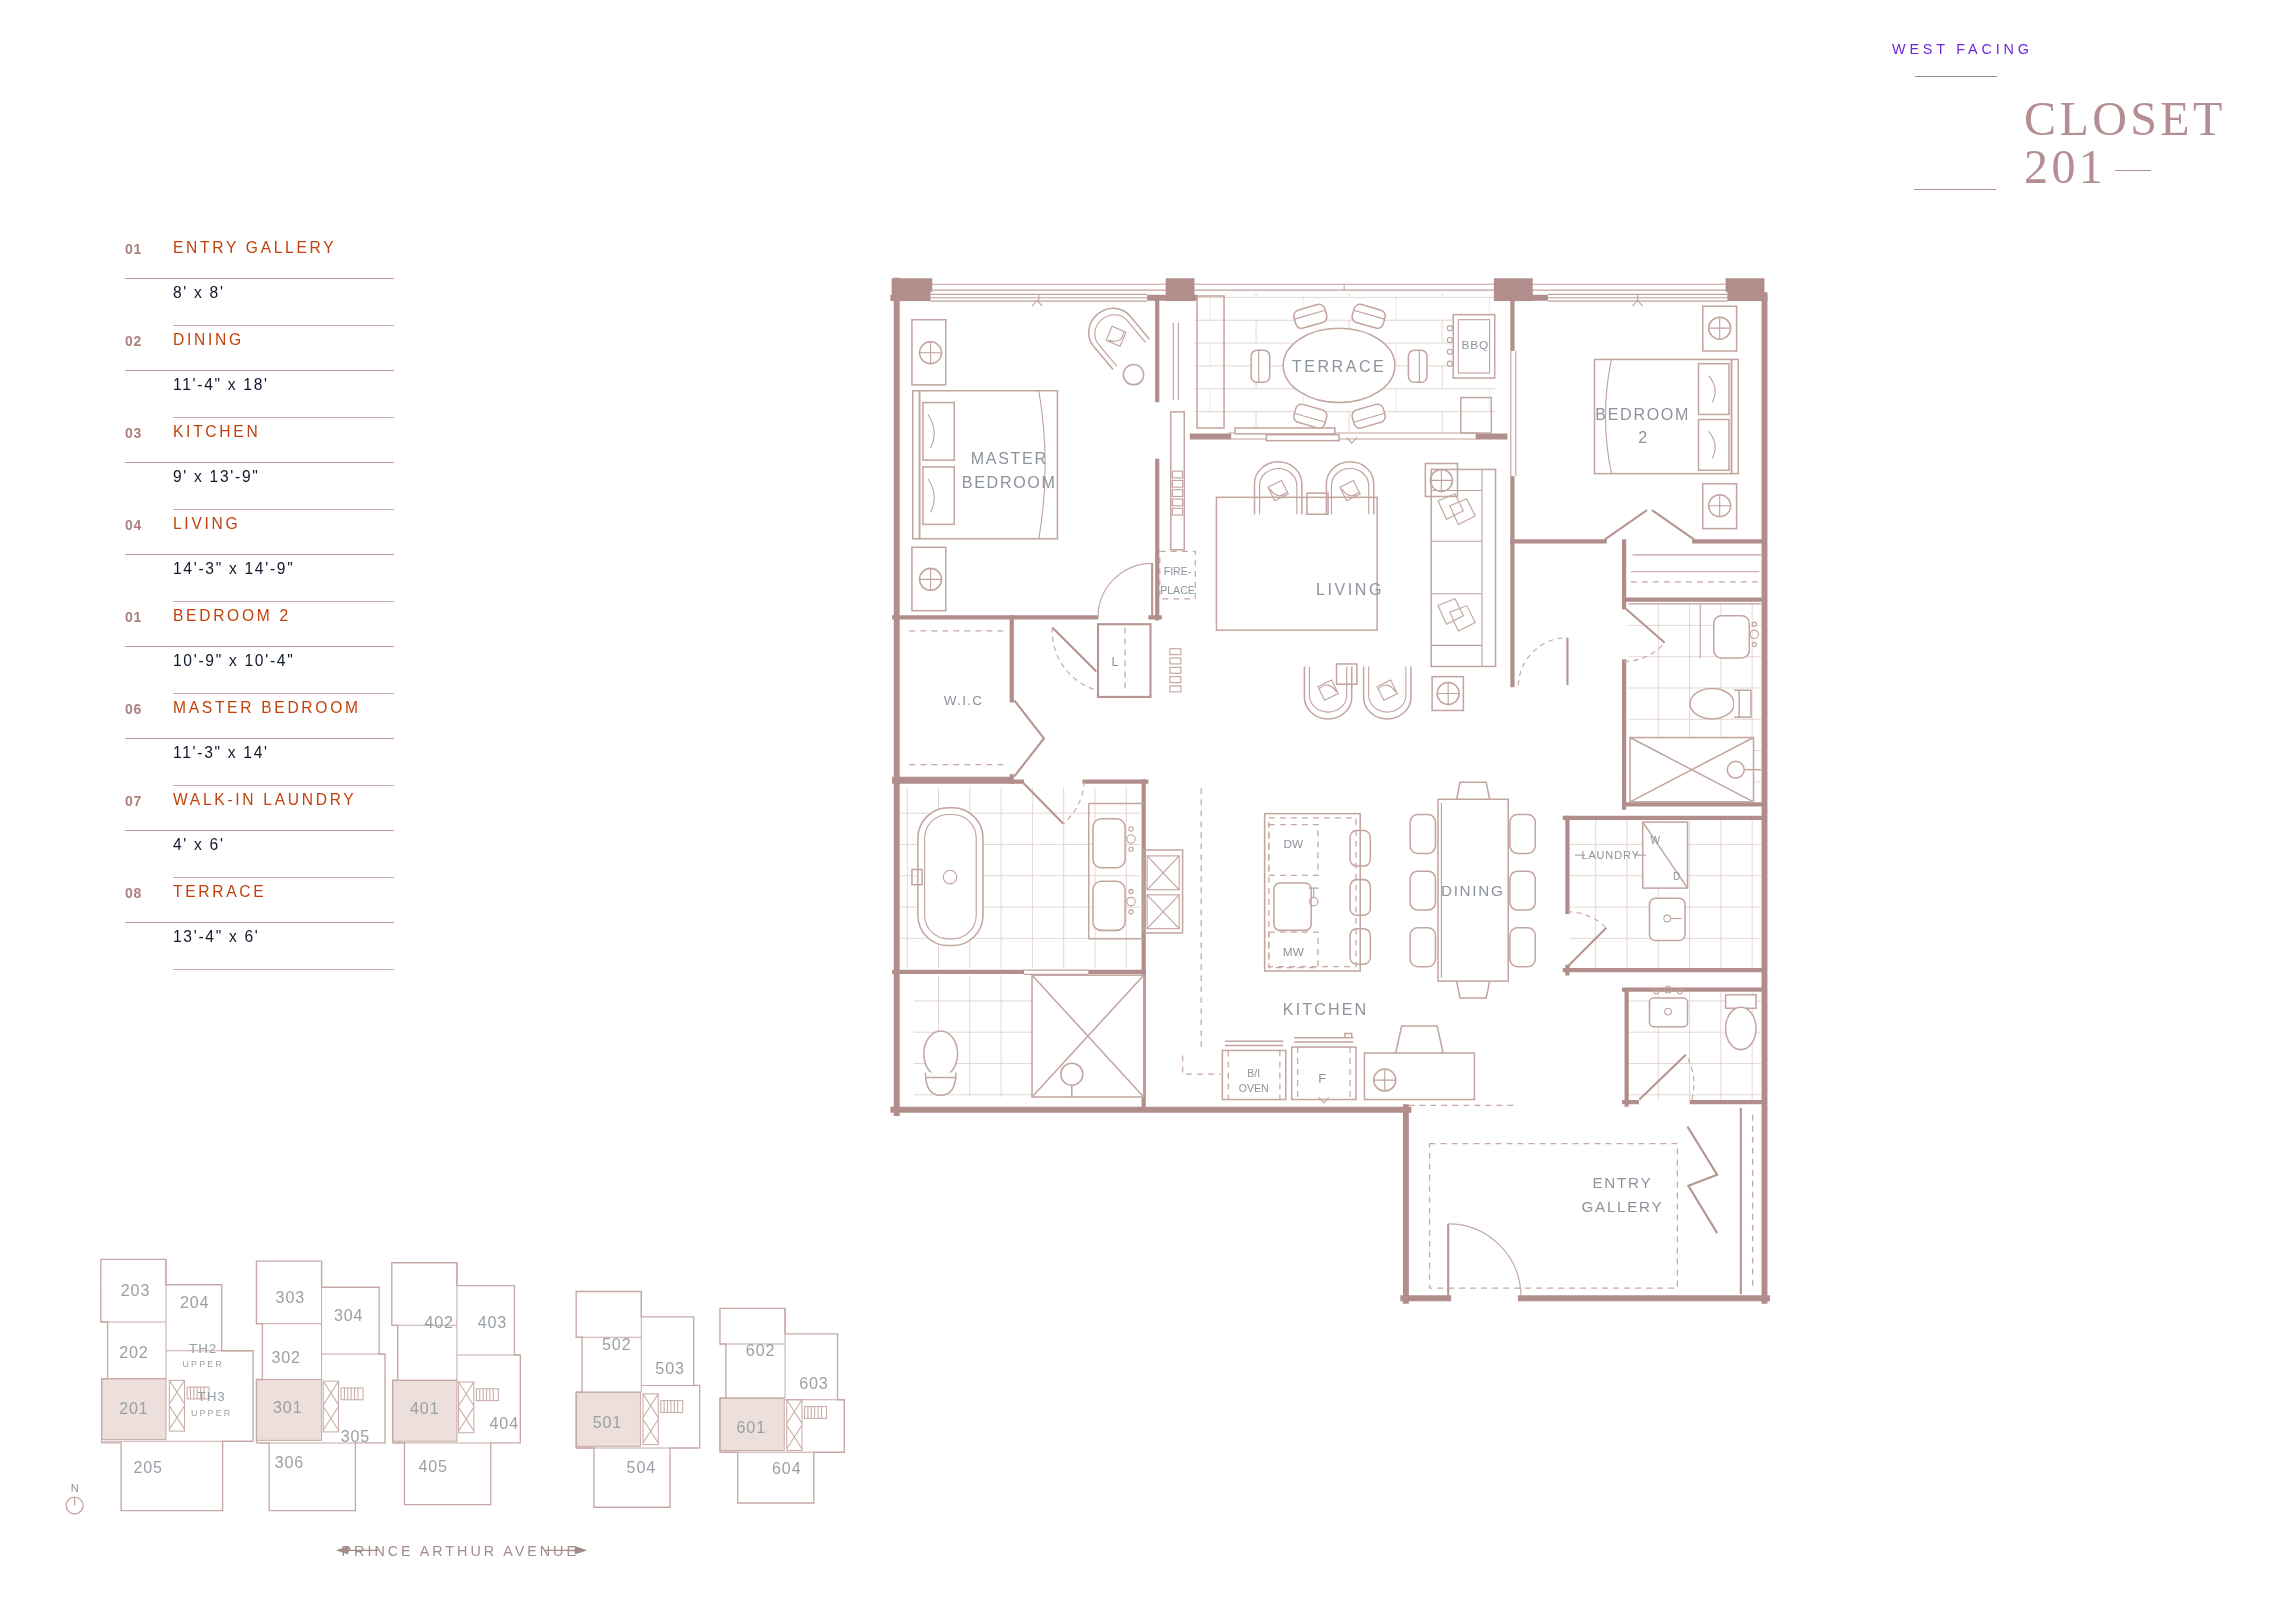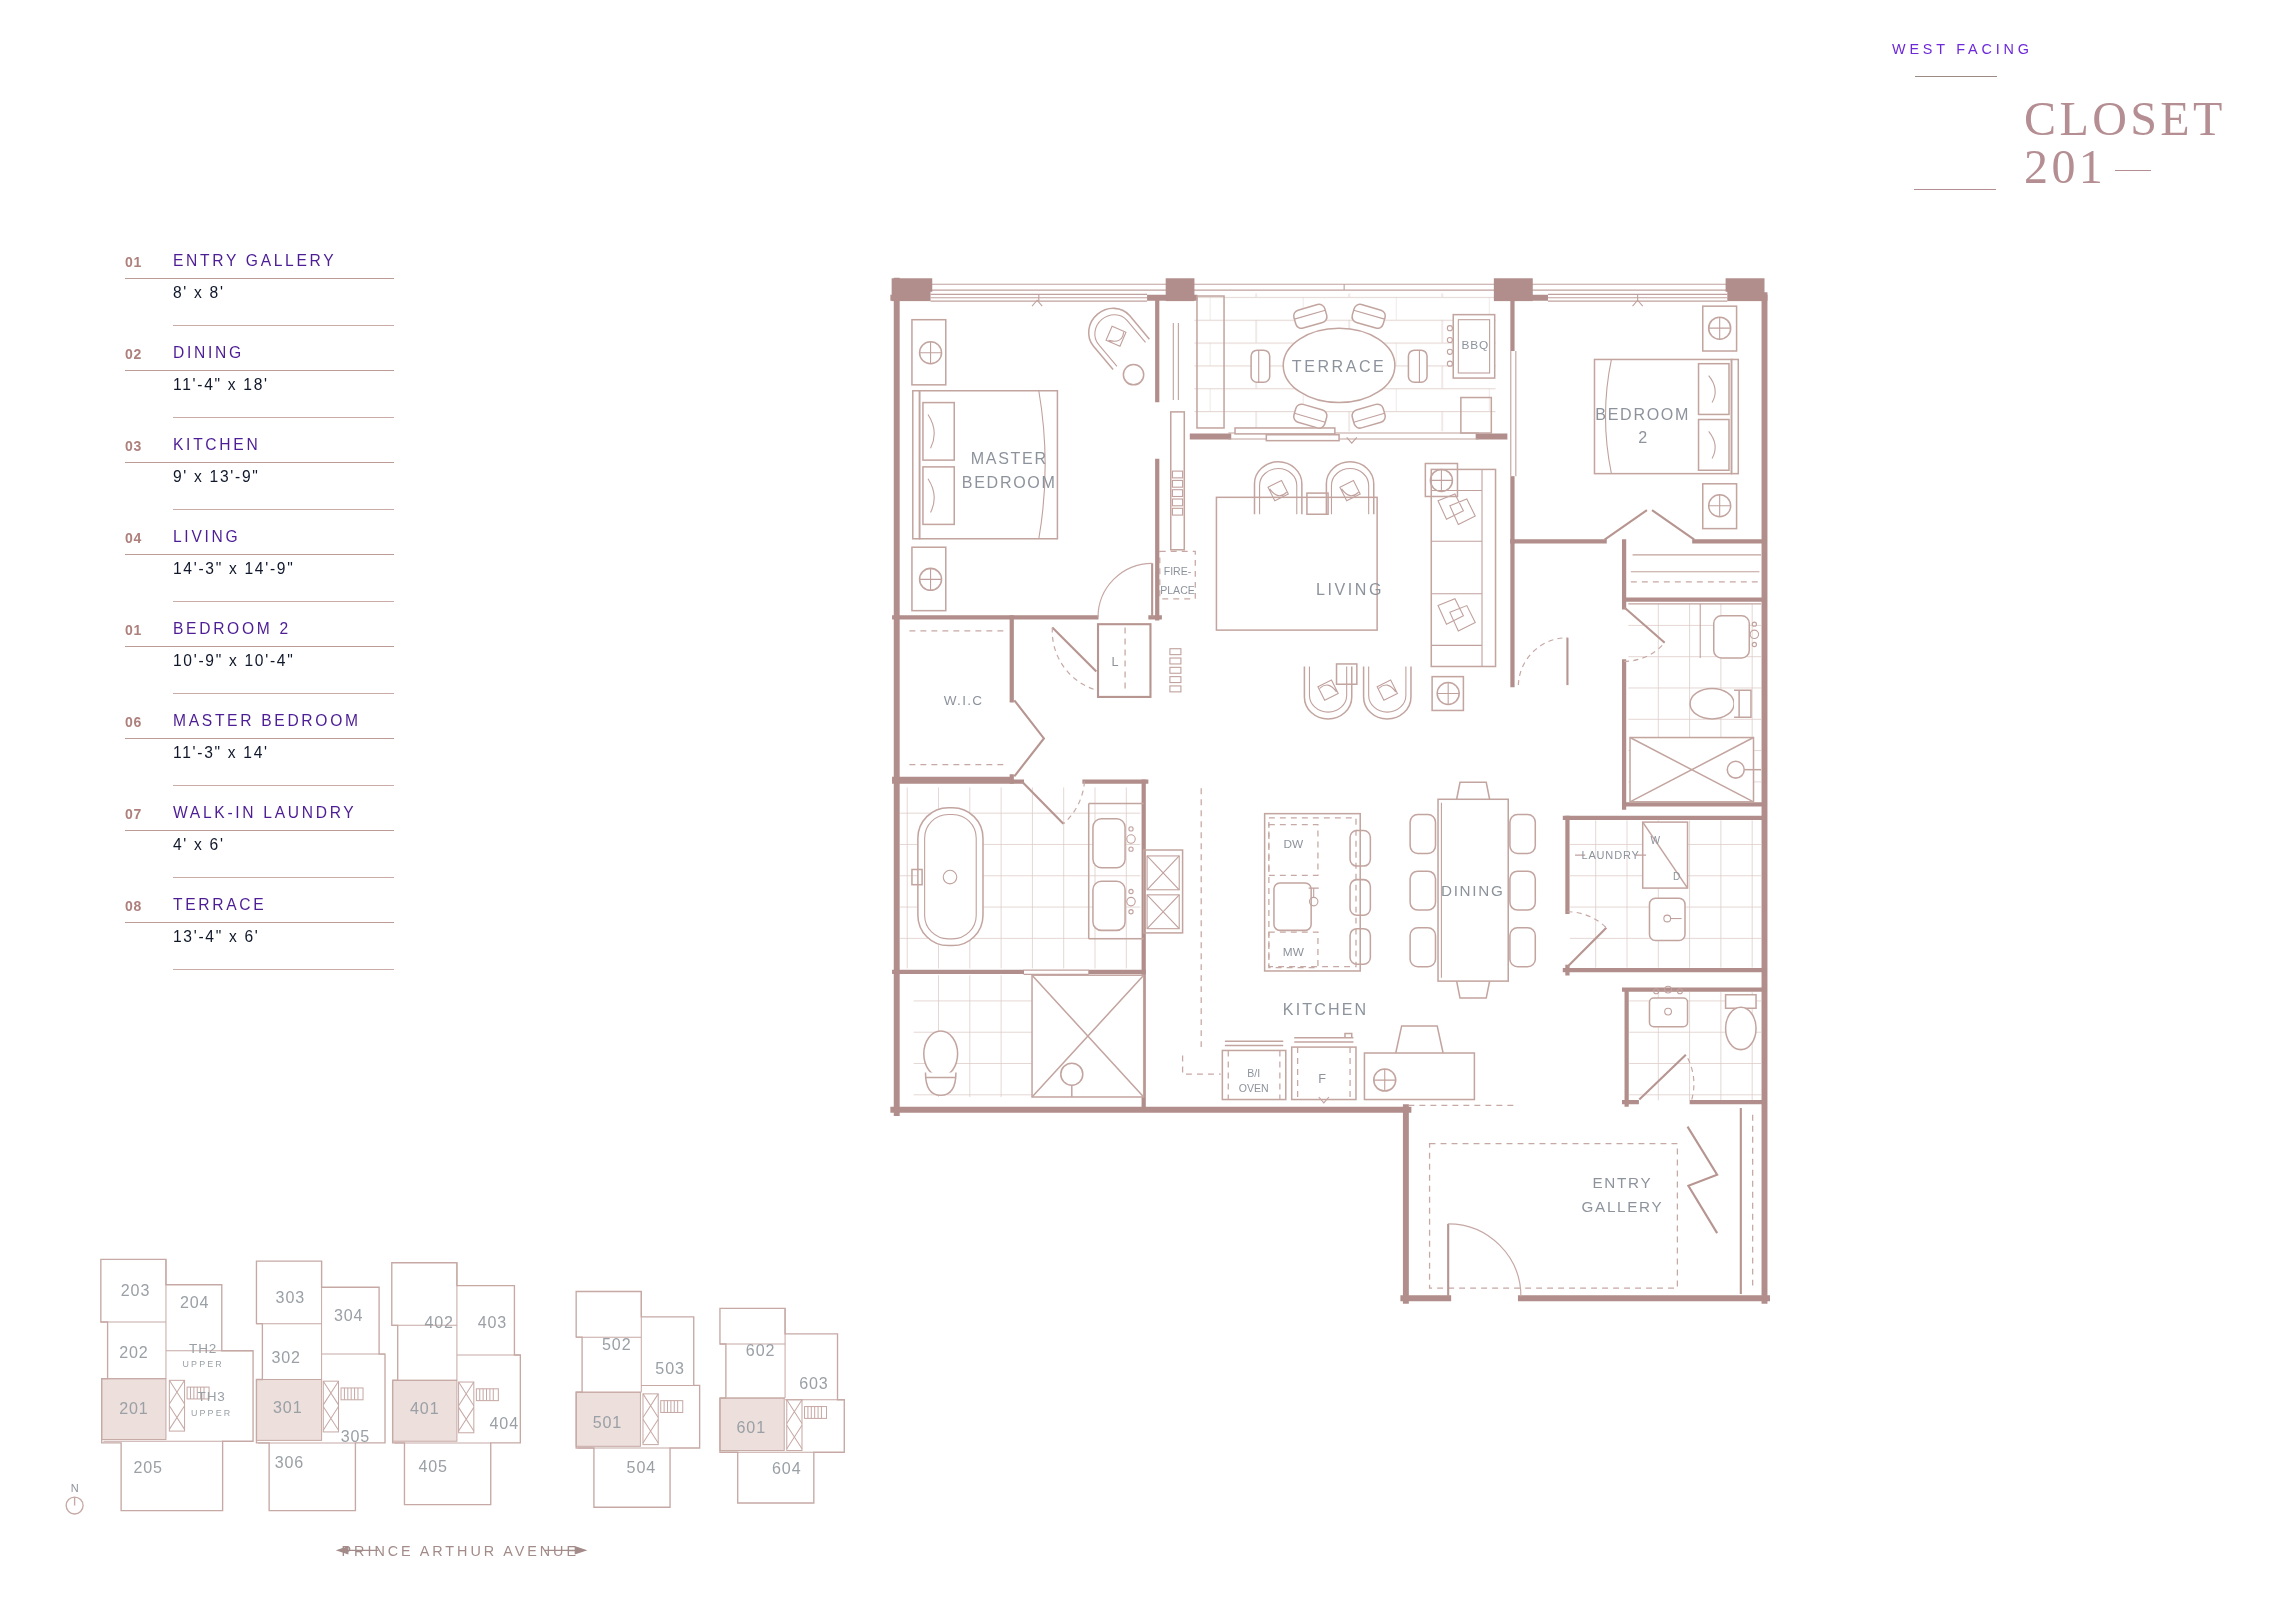--- a/index.html
+++ b/index.html
@@ -7,24 +7,24 @@
         font-family:"Liberation Sans",sans-serif;}
   
   .facing{position:absolute;left:1892px;top:41px;font-size:14.4px;letter-spacing:3.8px;color:#6d28d9;}
   .facing-line{position:absolute;left:1915px;top:76px;width:82px;border-top:1.3px solid #9c8b85;}
   .suite{position:absolute;left:2024px;top:95px;font-family:"Liberation Serif",serif;
          color:#b48e92;font-size:48px;line-height:48px;letter-spacing:3.4px;}
   .suite-num-line{position:absolute;left:1914px;top:189px;width:82px;border-top:1.3px solid #b48e92;}
   .suite-dash{position:absolute;left:2115px;top:170px;width:36px;border-top:1.3px solid #b48e92;}
   
   .legend{position:absolute;left:125px;top:234px;width:269px;}
-  .lg-head{display:flex;height:45px;align-items:flex-end;padding-bottom:8px;box-sizing:border-box;
+  .lg-head{display:flex;height:45px;align-items:flex-end;padding-bottom:21px;box-sizing:border-box;
            border-bottom:1.3px solid #bd9c98;}
   .lg-num{width:48px;color:#ae807d;font-weight:bold;font-size:14px;letter-spacing:0.8px;}
-  .lg-name{color:#4c1d95;font-size:15.6px;letter-spacing:2.7px;}
+  .lg-name{color:#c2410c;font-size:15.6px;letter-spacing:2.7px;}
   .lg-dims{margin-left:48px;height:47px;display:flex;align-items:flex-end;padding-bottom:23px;
            box-sizing:border-box;border-bottom:1.3px solid #c9aca8;color:#0f172a;
            font-size:15.6px;letter-spacing:1.7px;}
   
   svg{position:absolute;left:0;top:0;}
   svg text{font-family:"Liberation Sans",sans-serif;fill:#8d939c;}
   .w  {stroke:#b18e8b;stroke-width:7;fill:none;stroke-linecap:square;}
   .w2 {stroke:#b18e8b;stroke-width:5;fill:none;stroke-linecap:square;}
   .w3 {stroke:#b79591;stroke-width:2.5;fill:none;}
   .pier{fill:#b18e8b;stroke:none;}

